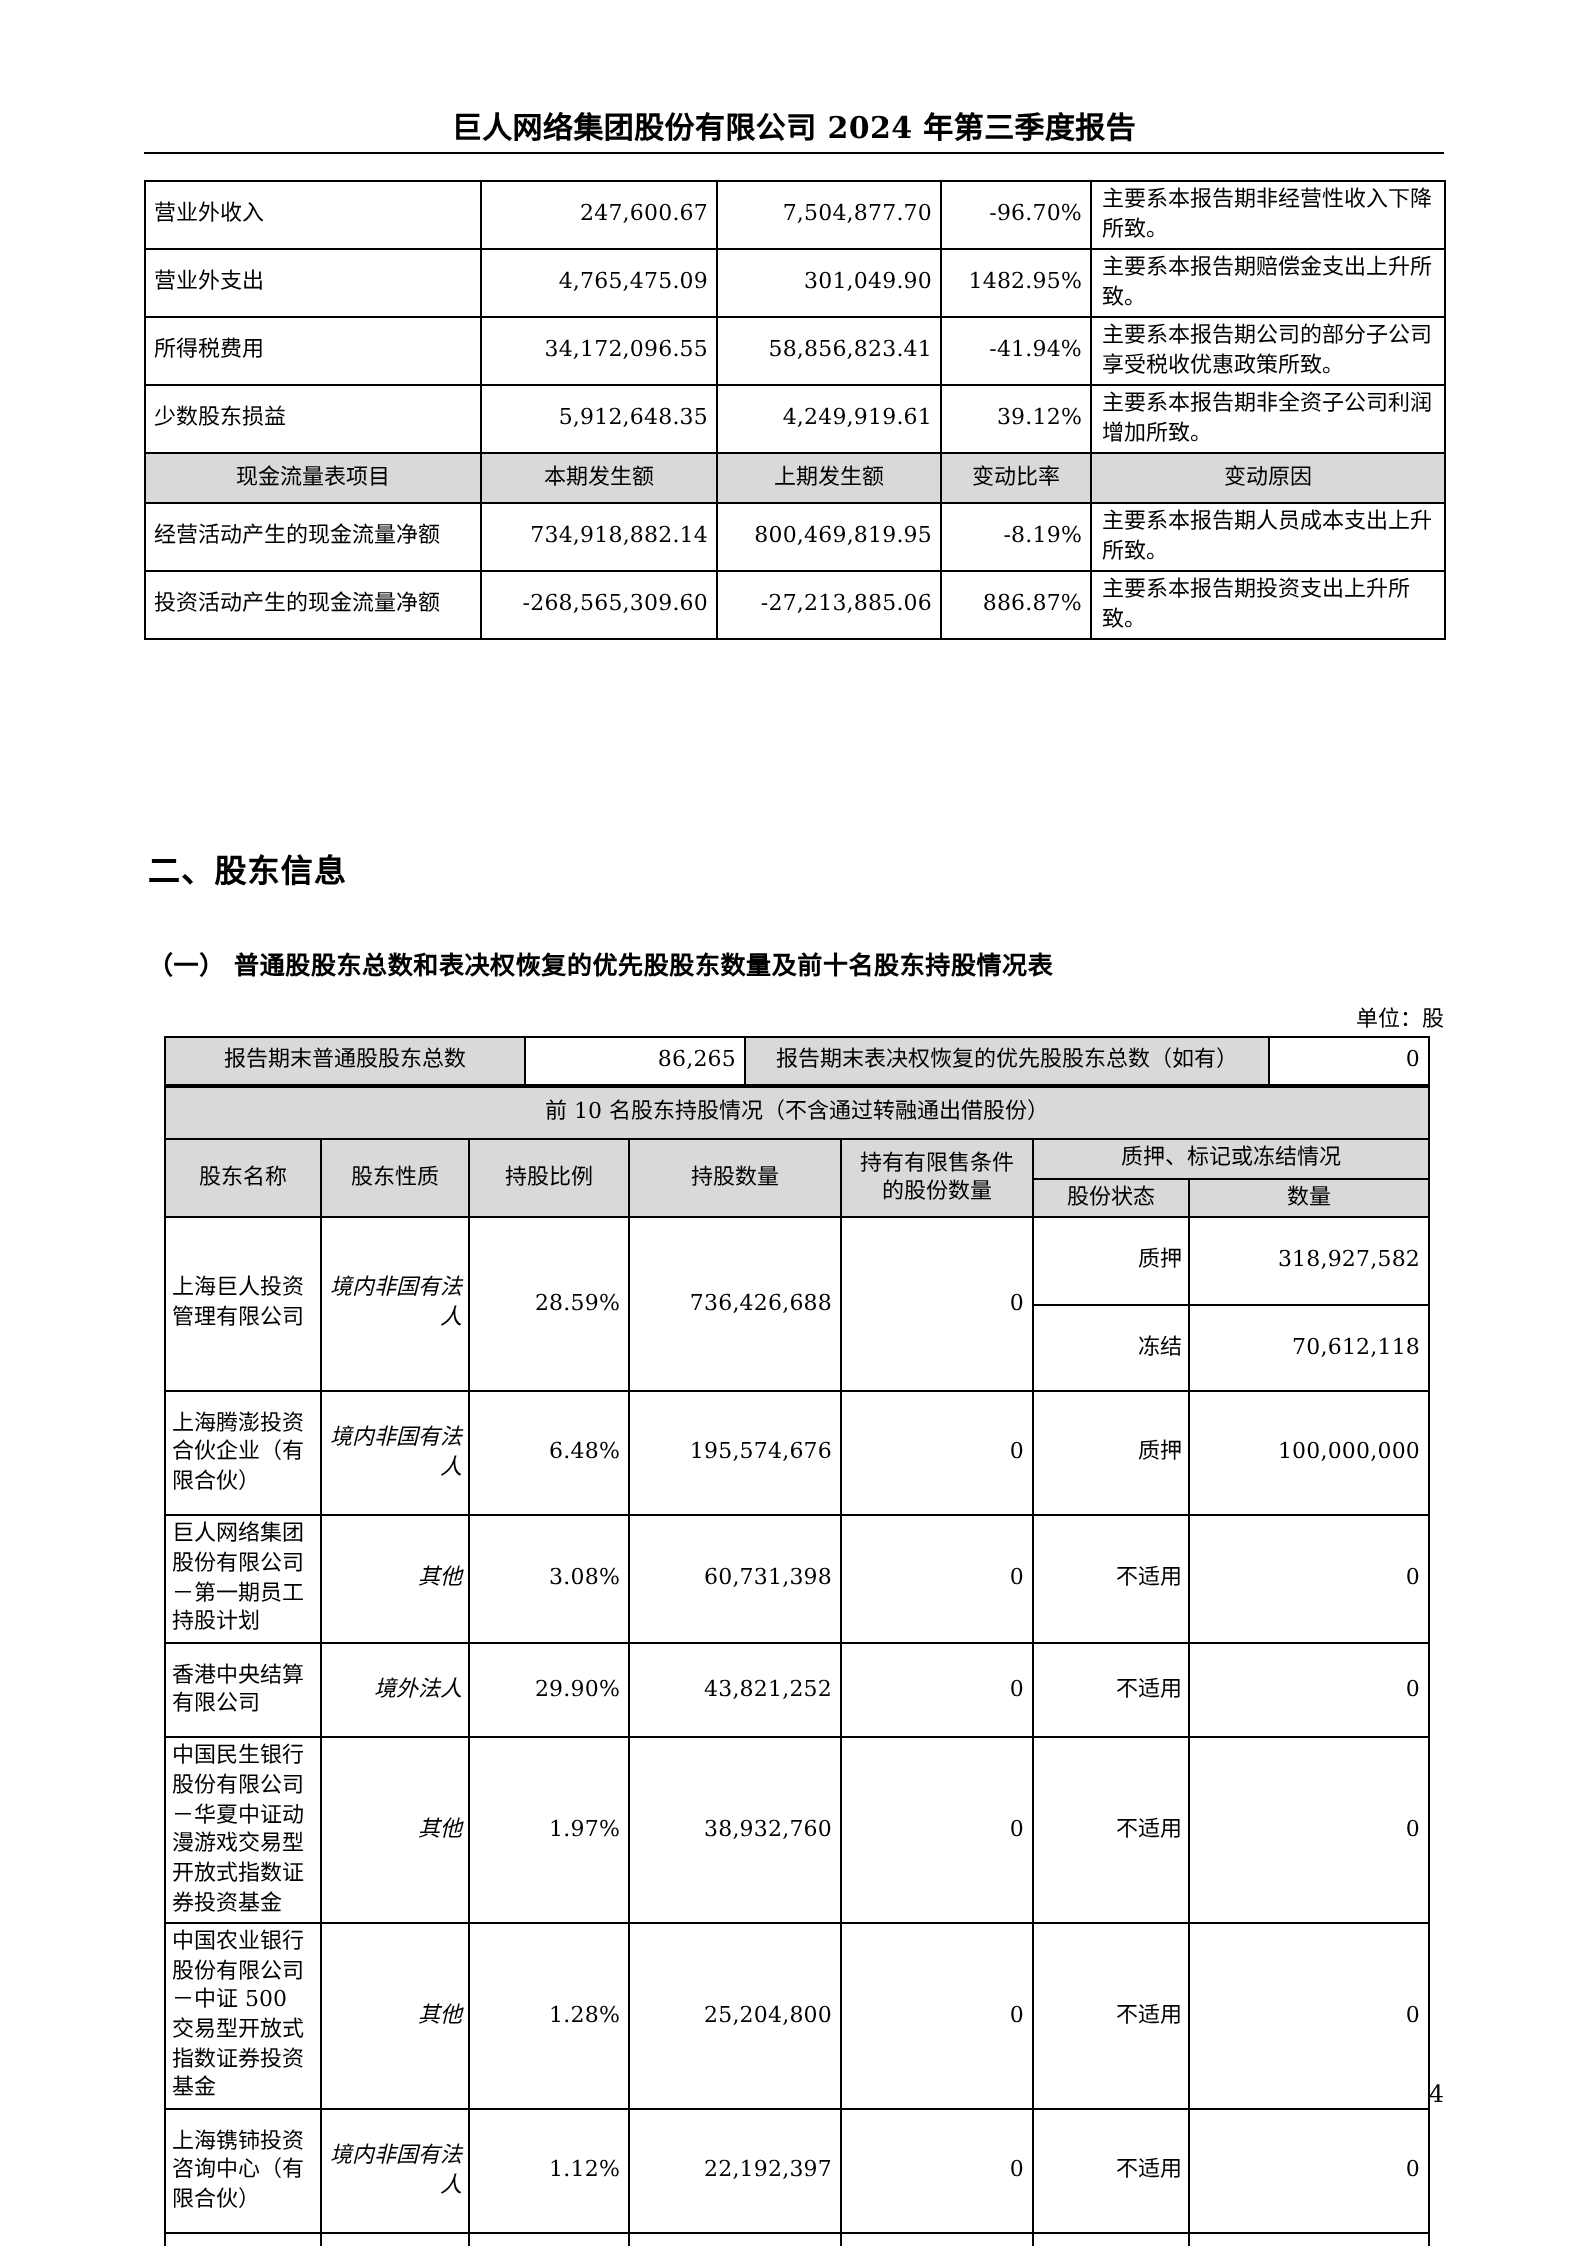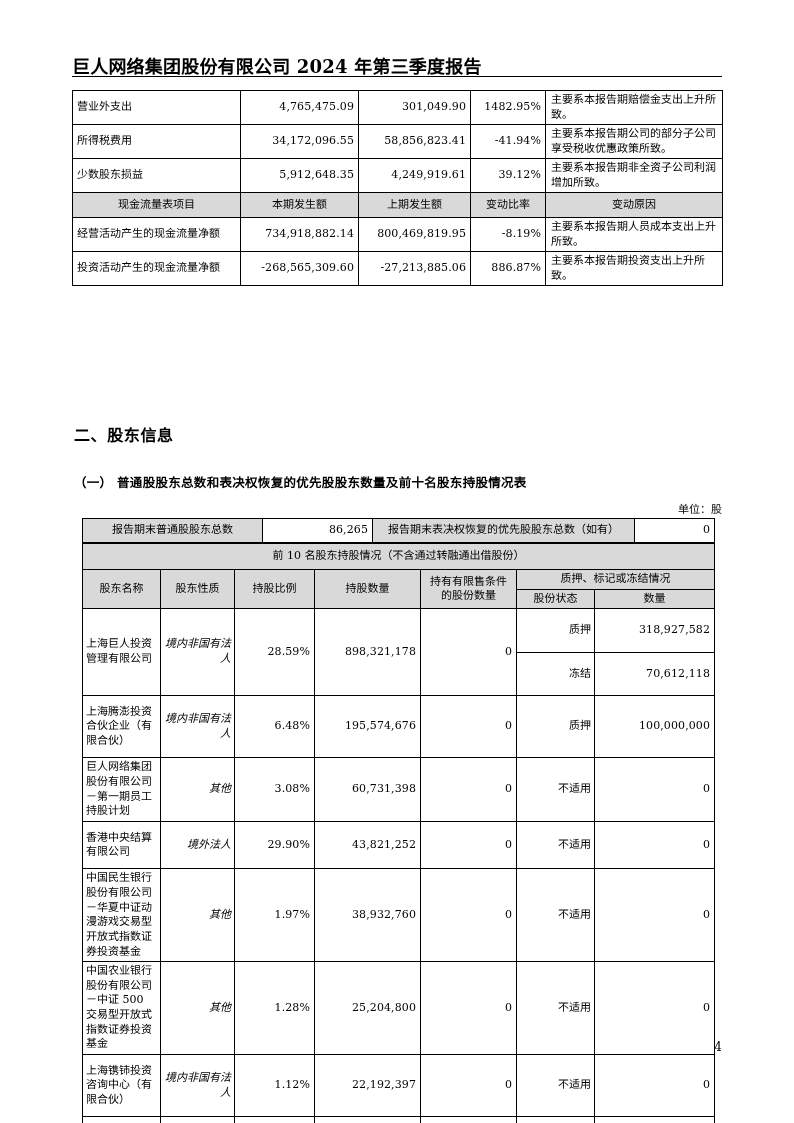--- a/index.html
+++ b/index.html
@@ -19,23 +19,23 @@
     background: #ffffff;
     overflow: hidden;
   }
 
   
   .doc-header {
     position: absolute;
     left: 72px;
     top: 52px;
     width: 650px;
-    text-align: left;
-    font-family: "DejaVu Serif", "Liberation Serif", serif;
-    font-size: 18px;
+    text-align: center;
+    font-family: "DejaVu Serif", "Liberation Serif", serif;
+    font-size: 15px;
     font-weight: bold;
     letter-spacing: .2px;
     white-space: nowrap;
   }
   .header-rule {
     position: absolute;
     left: 72px;
     top: 76px;
     width: 650px;
     height: 0;
@@ -144,20 +144,27 @@
   <div class="tbl1-wrap">
     <table id="tbl1">
       <colgroup>
         <col style="width:168px">
         <col style="width:118px">
         <col style="width:112px">
         <col style="width:75px">
         <col style="width:177px">
       </colgroup>
       <tbody>
+          <tr>
+            <td class="lft">营业外收入</td>
+            <td class="num">247,600.67</td>
+            <td class="num">7,504,877.70</td>
+            <td class="num">-96.70%</td>
+            <td class="reason">主要系本报告期非经营性收入下降所致。</td>
+          </tr>
           <tr>
             <td class="lft">营业外支出</td>
             <td class="num">4,765,475.09</td>
             <td class="num">301,049.90</td>
             <td class="num">1482.95%</td>
             <td class="reason">主要系本报告期赔偿金支出上升所致。</td>
           </tr>
           <tr>
             <td class="lft">所得税费用</td>
             <td class="num">34,172,096.55</td>
@@ -242,21 +249,21 @@
             <td class="shaded ctr" colspan="2">质押、标记或冻结情况</td>
           </tr>
           <tr>
             <td class="shaded ctr">股份状态</td>
             <td class="shaded ctr">数量</td>
           </tr>
           <tr>
             <td class="name" rowspan="2">上海巨人投资管理有限公司</td>
             <td class="nature" rowspan="2">境内非国有法人</td>
             <td class="num" rowspan="2">28.59%</td>
-            <td class="num" rowspan="2">898,321,178</td>
+            <td class="num" rowspan="2">736,426,688</td>
             <td class="num" rowspan="2">0</td>
             <td class="state">质押</td>
             <td class="num">318,927,582</td>
           </tr>
           <tr>
             <td class="state">冻结</td>
             <td class="num">70,612,118</td>
           </tr>
           <tr>
             <td class="name" rowspan="1">上海腾澎投资合伙企业（有限合伙）</td>

